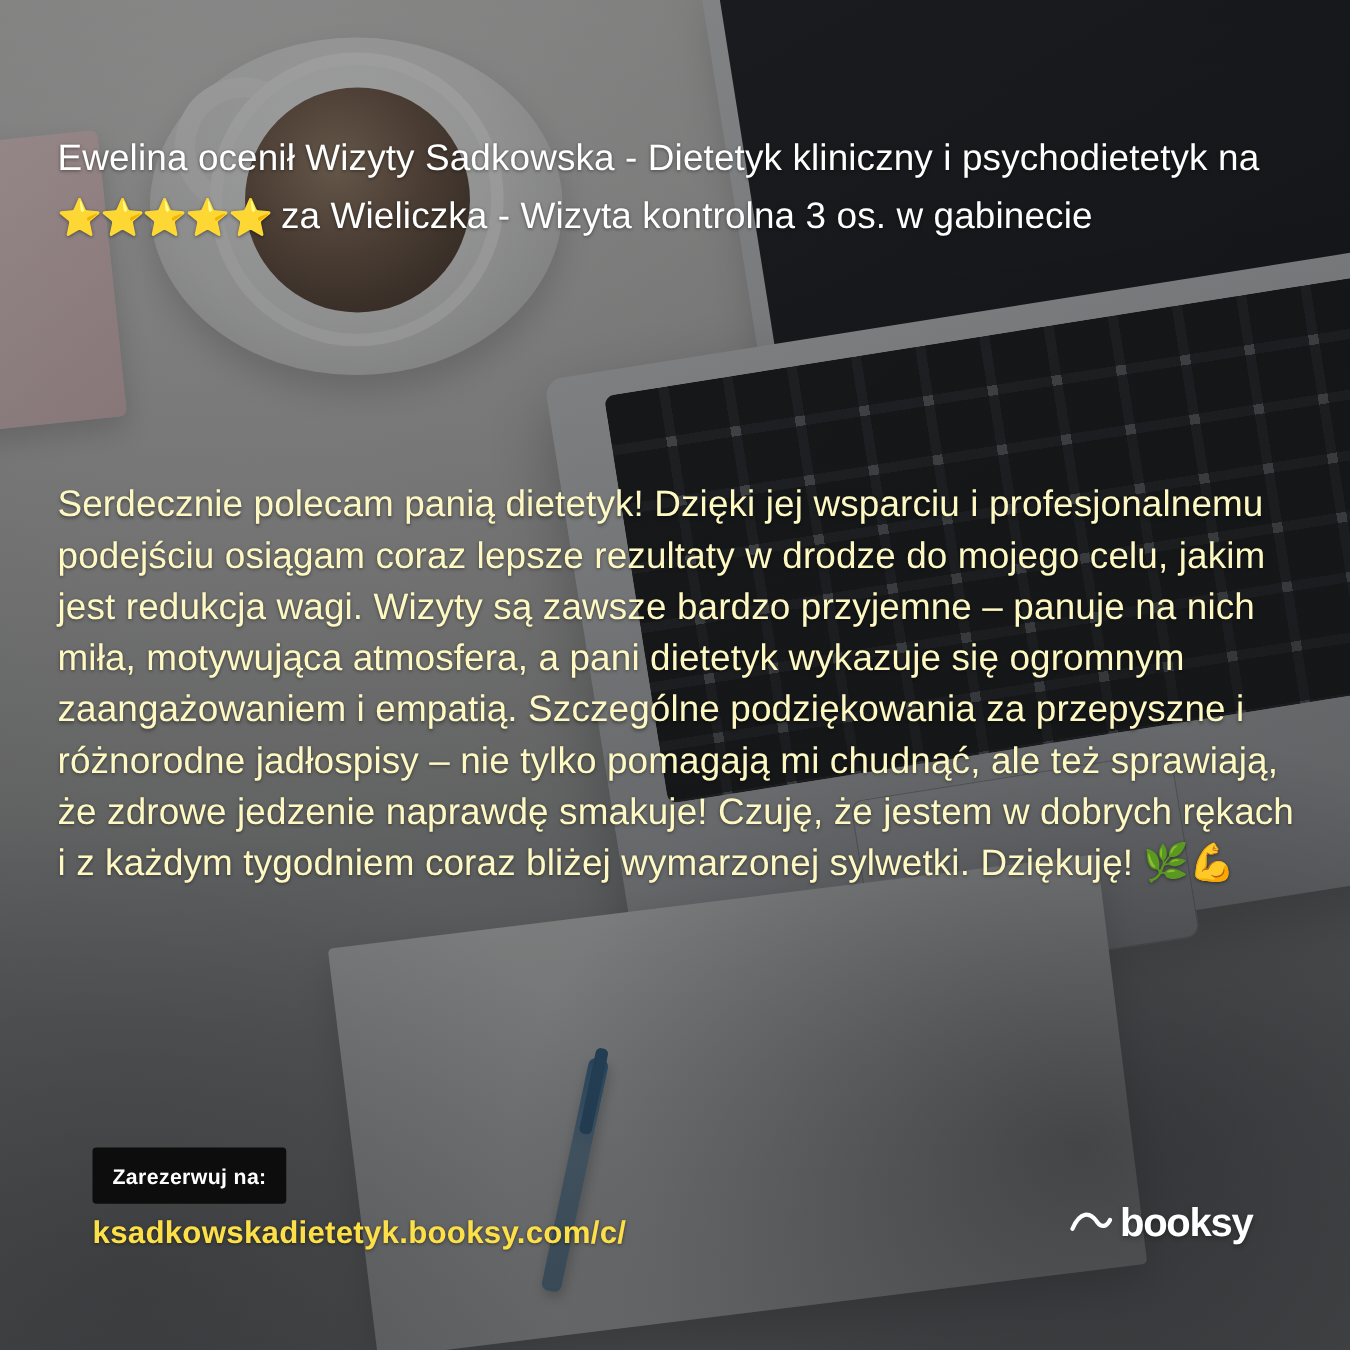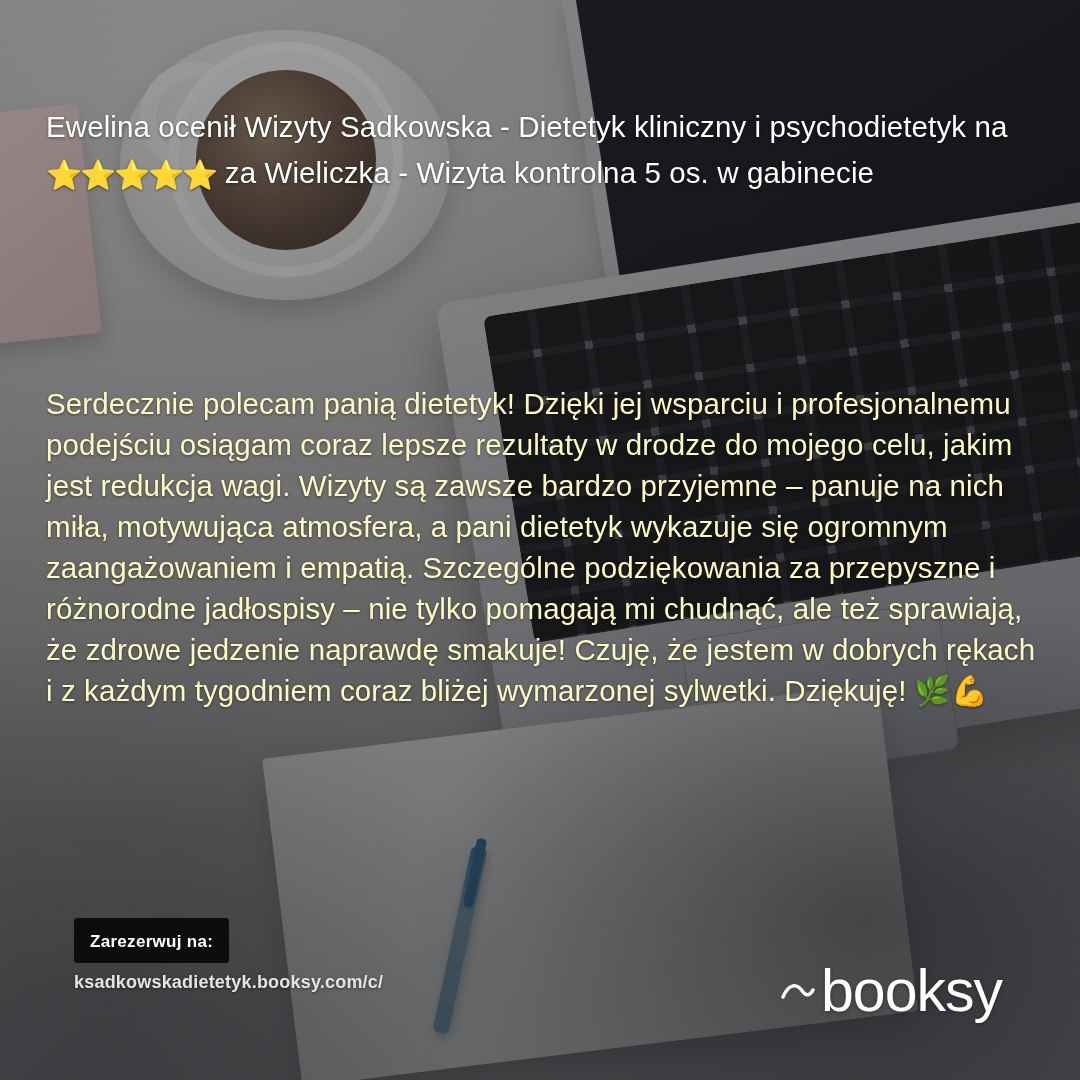--- a/index.html
+++ b/index.html
@@ -225,44 +225,44 @@
     font-size: 17px;
     letter-spacing: 0.3px;
     padding: 14px 16px 11px 16px;
     border-radius: 3px;
   }
 
   .cta-url {
     position: absolute;
     left: 74px;
     top: 972px;
-    color: #e5e5e5;
+    color: #fde047;
     font-weight: bold;
-    font-size: 18px;
+    font-size: 25px;
     letter-spacing: 0.2px;
     text-shadow: 0 1px 3px rgba(0,0,0,0.5);
   }
 
   .logo {
     position: absolute;
     right: 78px;
     top: 962px;
     display: flex;
     align-items: center;
     gap: 6px;
     color: #ffffff;
   }
   .logo-swoosh {
     display: block;
   }
   .logo-word {
-    font-size: 59px;
+    font-size: 32px;
     letter-spacing: -1px;
     line-height: 1;
-    font-weight: 400;
+    font-weight: 700;
     text-shadow: 0 1px 4px rgba(0,0,0,0.35);
   }
 </style>
 </head>
 <body>
 
 <div id="card">
 
   <div class="bg-base"></div>
   <div class="notebook"></div>
@@ -276,21 +276,21 @@
   <div class="trackpad"></div>
   <div class="paper"></div>
   <div class="pen-body"></div>
   <div class="pen-clip"></div>
   <div class="bg-desk-shadow"></div>
   <div class="scrim"></div>
 
   <div class="content">
 
     <div class="headline">
-      <span>Ewelina ocenił  Wizyty Sadkowska - Dietetyk kliniczny i psychodietetyk na </span><span class="stars">⭐⭐⭐⭐⭐</span><span> za Wieliczka - Wizyta kontrolna 5 os. w gabinecie</span>
+      <span>Ewelina ocenił  Wizyty Sadkowska - Dietetyk kliniczny i psychodietetyk na </span><span class="stars">⭐⭐⭐⭐⭐</span><span> za Wieliczka - Wizyta kontrolna 3 os. w gabinecie</span>
     </div>
 
     <div class="review">Serdecznie polecam panią dietetyk! Dzięki jej wsparciu i profesjonalnemu podejściu osiągam coraz lepsze rezultaty w drodze do mojego celu, jakim jest redukcja wagi. Wizyty są zawsze bardzo przyjemne – panuje na nich miła, motywująca atmosfera, a pani dietetyk wykazuje się ogromnym zaangażowaniem i empatią. Szczególne podziękowania za przepyszne i różnorodne jadłospisy – nie tylko pomagają mi chudnąć, ale też sprawiają, że zdrowe jedzenie naprawdę smakuje! Czuję, że jestem w dobrych rękach i z każdym tygodniem coraz bliżej wymarzonej sylwetki. Dziękuję! 🌿💪</div>
 
     <div class="cta-badge">Zarezerwuj na:</div>
 
     <div class="cta-url">ksadkowskadietetyk.booksy.com/c/</div>
 
     <div class="logo">
       <svg class="logo-swoosh" width="34" height="26" viewBox="0 0 34 26">

